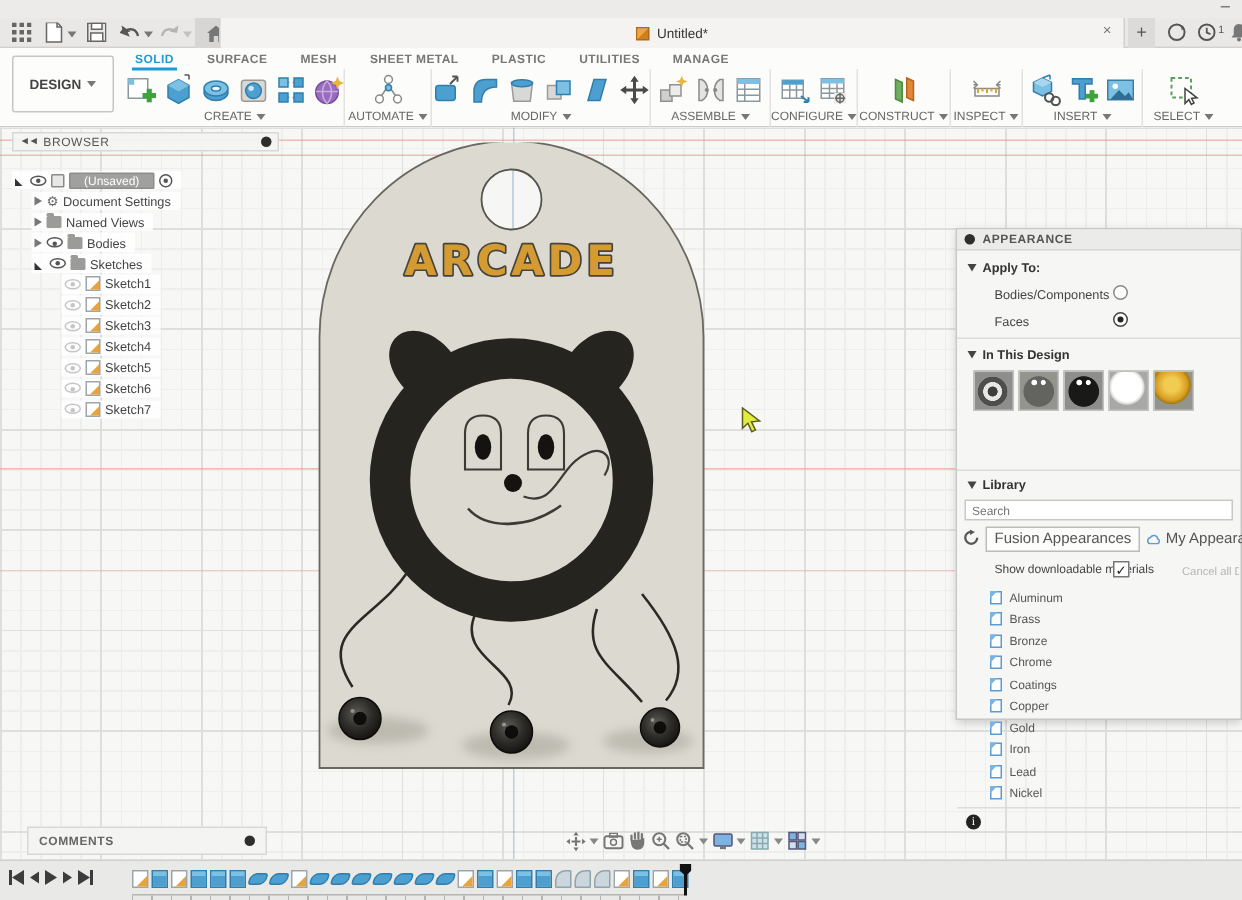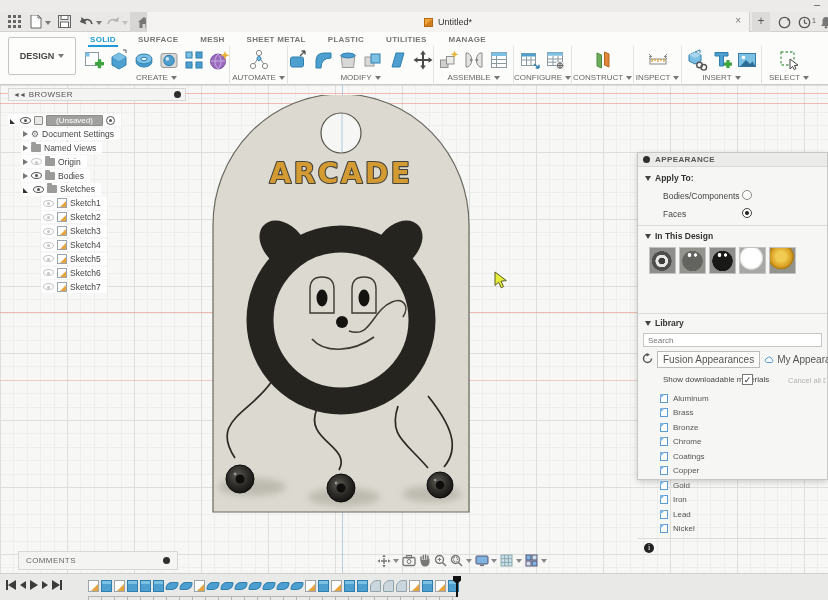--- a/index.html
+++ b/index.html
@@ -100,21 +100,21 @@
   .libtab.active { border:1px solid #bbbbb9; background:#fcfcfb; padding:2px 5px; }
   .checkbox { position:absolute; left:104px; top:0; width:11px; height:11px; border:1px solid #777; background:#fff; font-size:9px; line-height:10px; text-align:center; color:#222; }
   #cancel-dl { position:absolute; right:1px; top:2px; width:38px; overflow:hidden; white-space:nowrap; color:#b3b3b1; font-size:7.5px; }
   #matlist { position:absolute; left:0; top:238px; right:0; }
   .matrow { display:flex; align-items:center; gap:5px; height:14.5px; padding-left:22px; font-size:8px; color:#555; }
   .matic { width:8px; height:9px; background:#fff; border:1px solid #5b9bd5; position:relative; flex:none; }
   .matic::before { content:''; position:absolute; left:-1px; top:-1px; width:0; height:0; border-top:5px solid #7cb3e0; border-right:5px solid transparent; }
   #info-ic { position:absolute; left:6px; top:390px; width:10px; height:10px; background:#222; color:#fff; border-radius:50%; font-size:8px; line-height:10px; text-align:center; font-family:"Liberation Serif","DejaVu Serif",serif; }
 
   
-  #comments { position:absolute; left:18px; top:551px; width:160px; height:19px; background:rgba(243,243,242,.95); border:1px solid #d8d8d7; display:flex; align-items:center; padding:0 7px; }
+  #comments { position:absolute; left:18px; top:551px; width:160px; height:19px; background:rgba(243,243,242,.95); border:1px solid #d8d8d7; display:flex; align-items:center; padding:0 7px;font-weight:bold; }
   #comments .ttl { flex:1; font-size:8px; color:#666; letter-spacing:.4px; }
 
   
   #navbar { position:absolute; left:376px; top:552px; height:17px; display:flex; align-items:center; gap:1px; }
   .nic { width:15px; height:15px; display:flex; align-items:center; justify-content:center; }
   .ncaret { width:0; height:0; border-left:3px solid transparent; border-right:3px solid transparent; border-top:4px solid #888; margin:0 1px; }
 
   
   #timeline { position:absolute; left:0; top:573px; width:828px; height:27px; background:#e9e9e8; border-top:1px solid #cfcfce; }
   #tl-controls { position:absolute; left:6px; top:6px; display:flex; gap:4px; align-items:center; }
@@ -591,28 +591,20 @@
       <span class="tri-c hollow"></span>
       <span class="gear">⚙</span>
       <span>Document Settings</span>
     </div>
   </div>
   <div class="brow ind1">
     <div class="chiprow">
       <span class="tri-c hollow"></span>
       <span class="folder"></span>
       <span>Named Views</span>
-    </div>
-  </div>
-  <div class="brow ind1">
-    <div class="chiprow">
-      <span class="tri-c hollow"></span>
-      <span class="eye dim"></span>
-      <span class="folder"></span>
-      <span>Origin</span>
     </div>
   </div>
   <div class="brow ind1">
     <div class="chiprow">
       <span class="tri-c hollow"></span>
       <span class="eye"></span>
       <span class="folder"></span>
       <span>Bodies</span>
     </div>
   </div>

